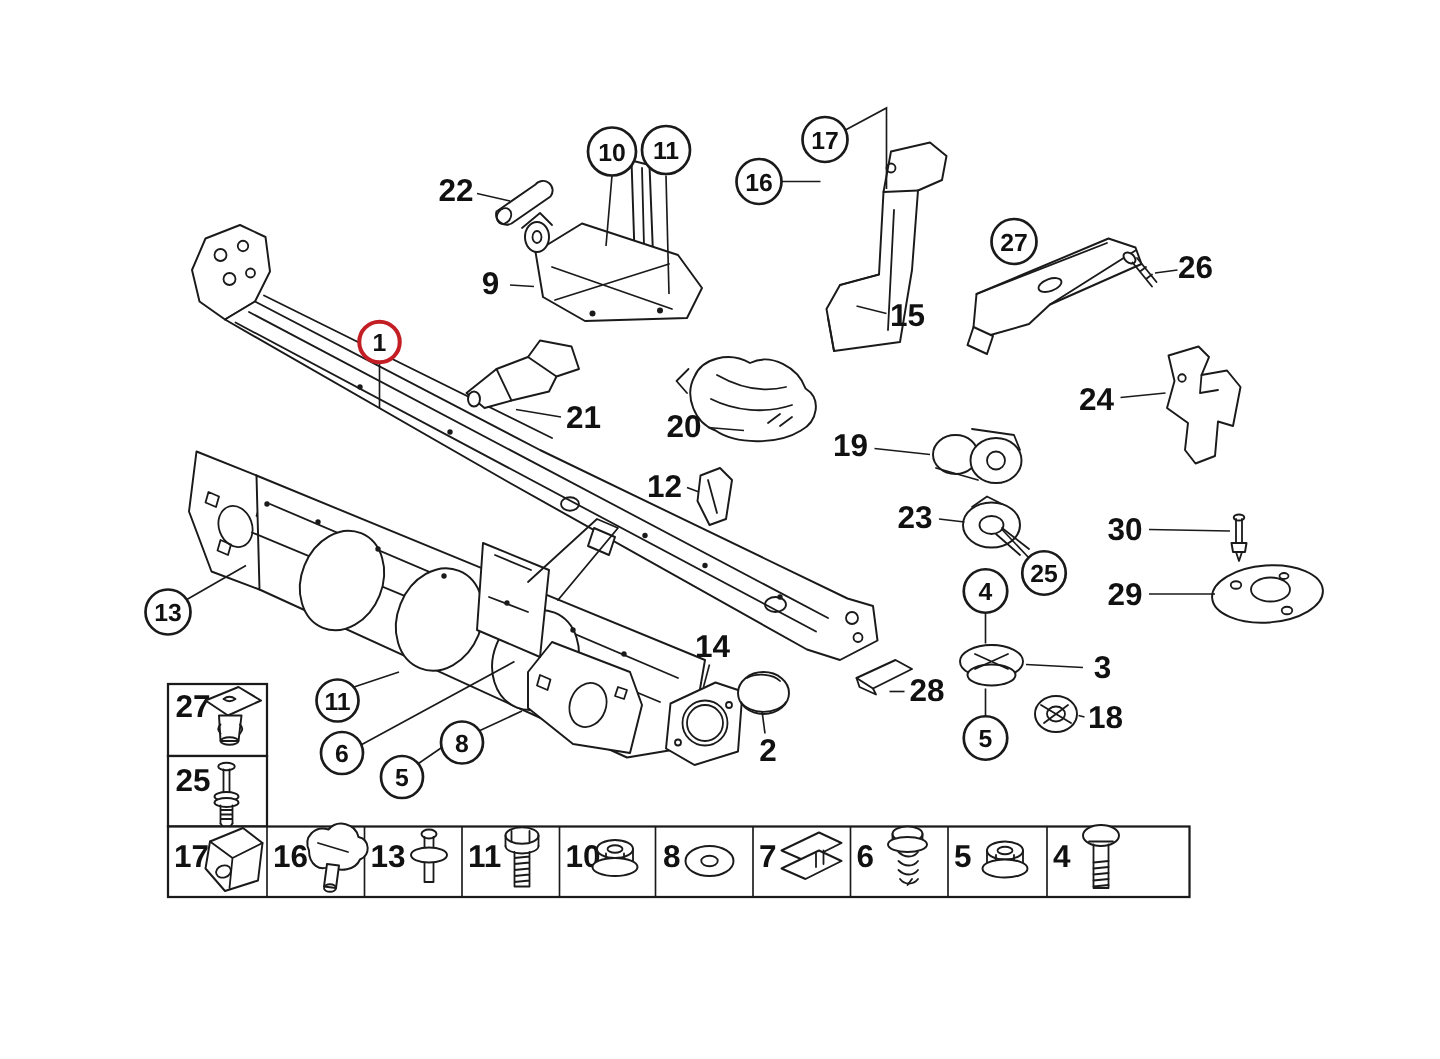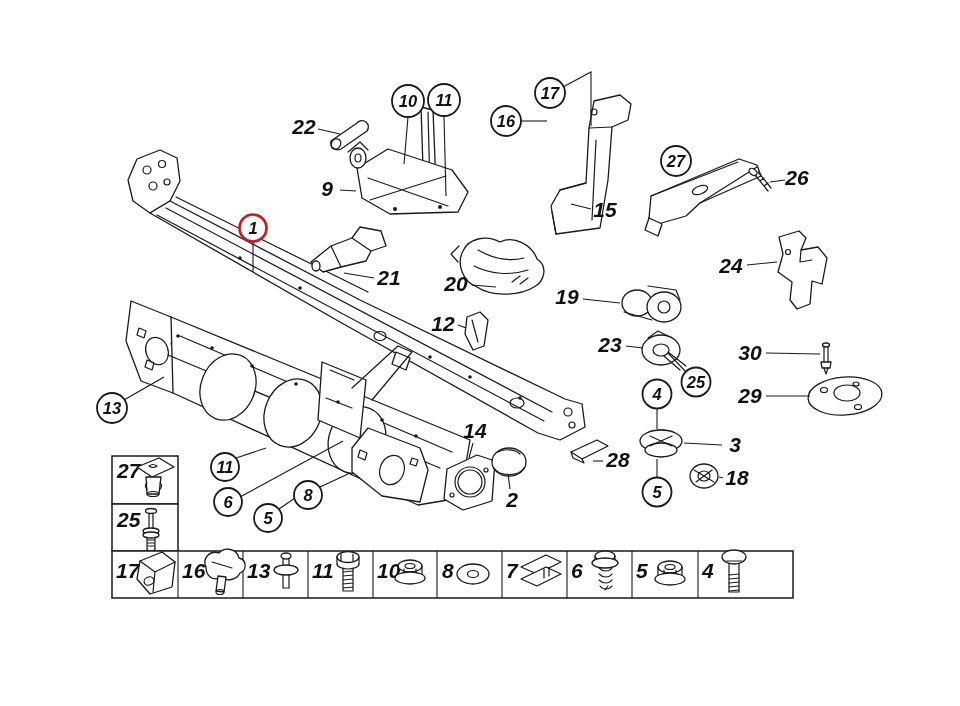--- a/index.html
+++ b/index.html
@@ -1,17 +1,17 @@
 <!DOCTYPE html>
 <html><head>
 <meta charset="utf-8">
 <style>
   html,body{margin:0;padding:0;background:#ffffff;}
   .page{position:relative;width:960px;height:706px;background:#ffffff;overflow:hidden;
-        font-family:"Liberation Sans", sans-serif;font-style:italic;}
+        font-family:"Liberation Sans", sans-serif;}
   svg{display:block;}
   text{font-family:"Liberation Sans", sans-serif;font-weight:bold;fill:#111111;}
   .part{stroke:#1a1a1a;stroke-width:1.3;fill:#ffffff;stroke-linejoin:round;stroke-linecap:round;}
   .partline{stroke:#1a1a1a;stroke-width:1.2;fill:none;stroke-linejoin:round;stroke-linecap:round;}
   .leader{stroke:#1a1a1a;stroke-width:1.1;fill:none;}
   .dot{fill:#1a1a1a;stroke:none;}
   .ring{fill:#ffffff;stroke:#1a1a1a;stroke-width:1.8;}
   .ring-red{fill:#ffffff;stroke:#c41e25;stroke-width:2.7;}
   .cnum{font-size:16.5px;text-anchor:middle;}
   .pnum{font-size:21px;text-anchor:middle;}

